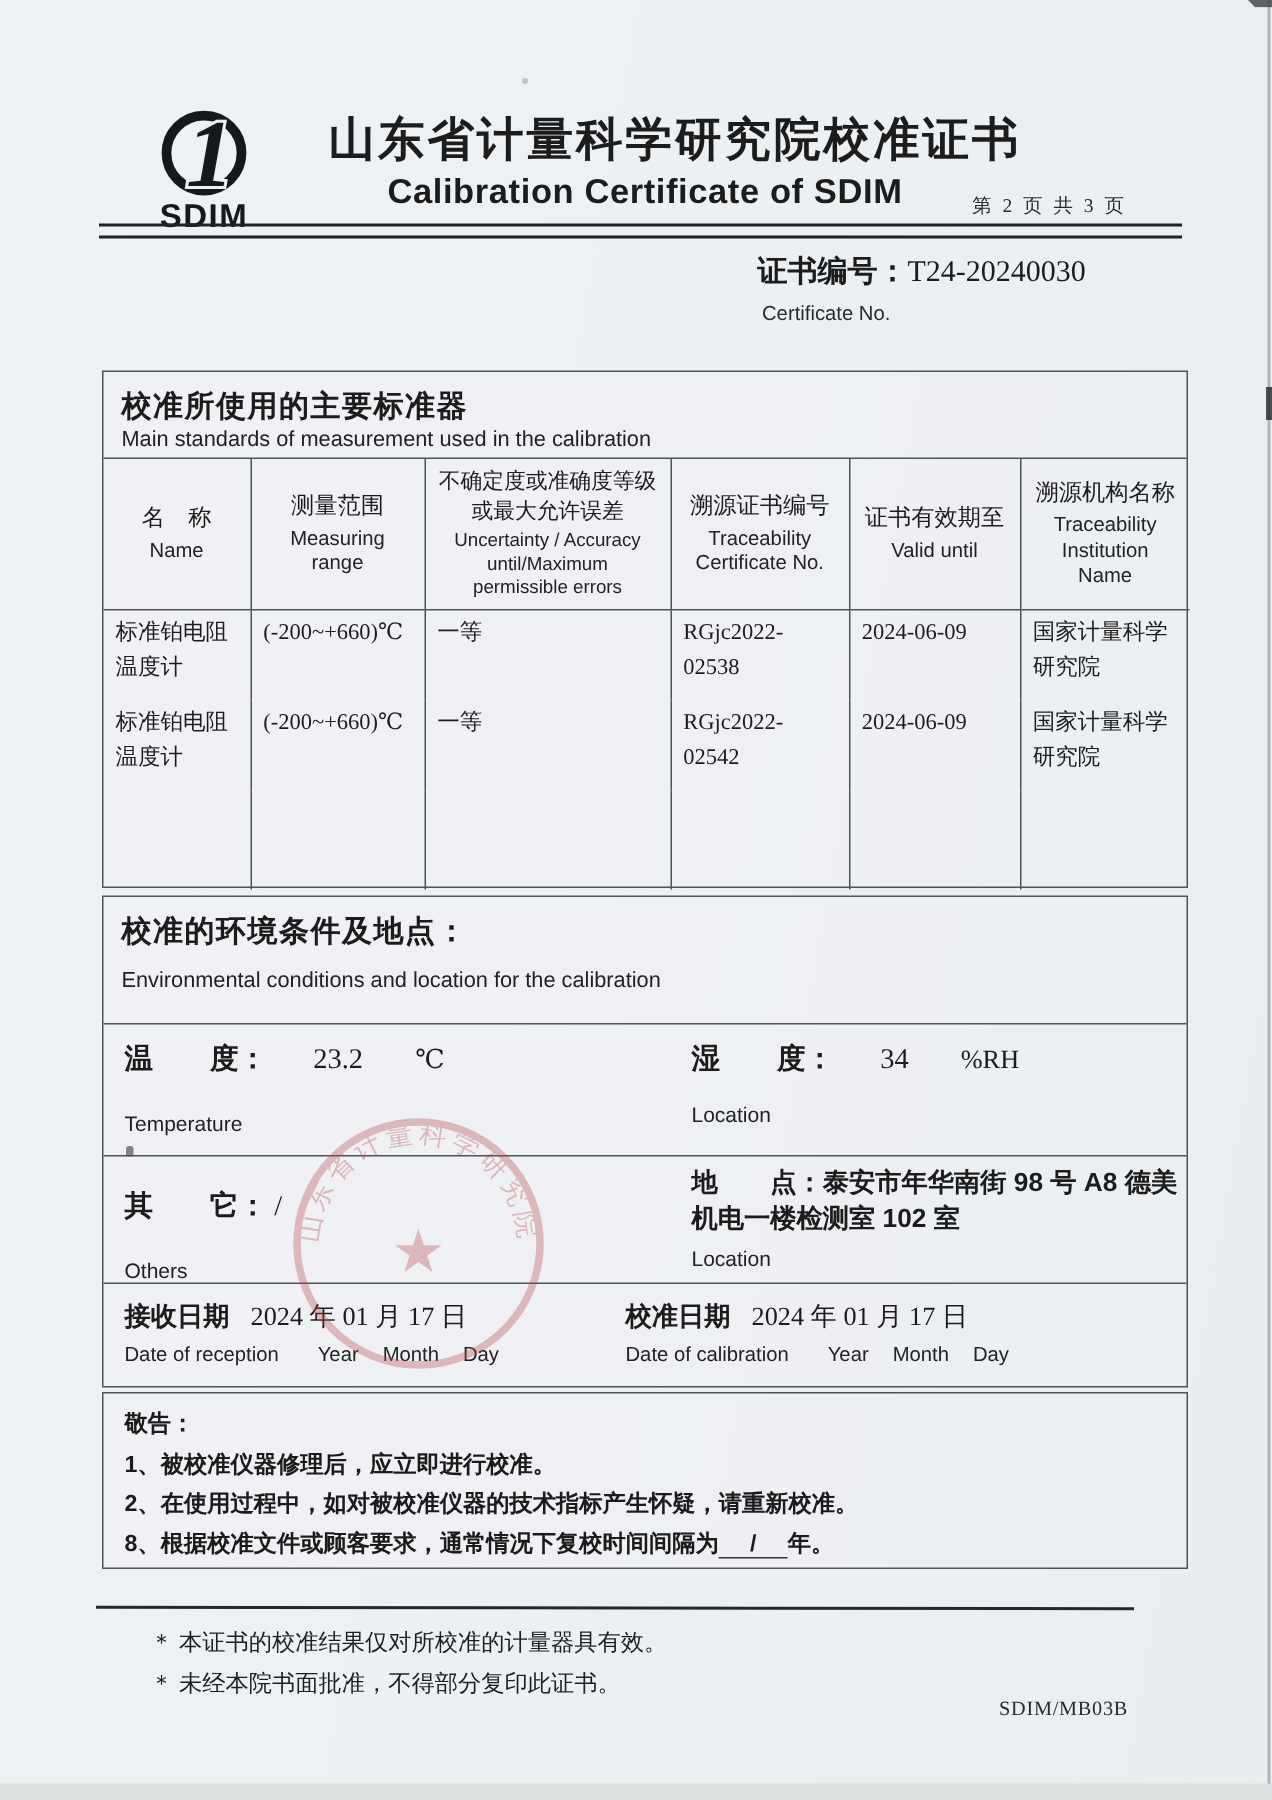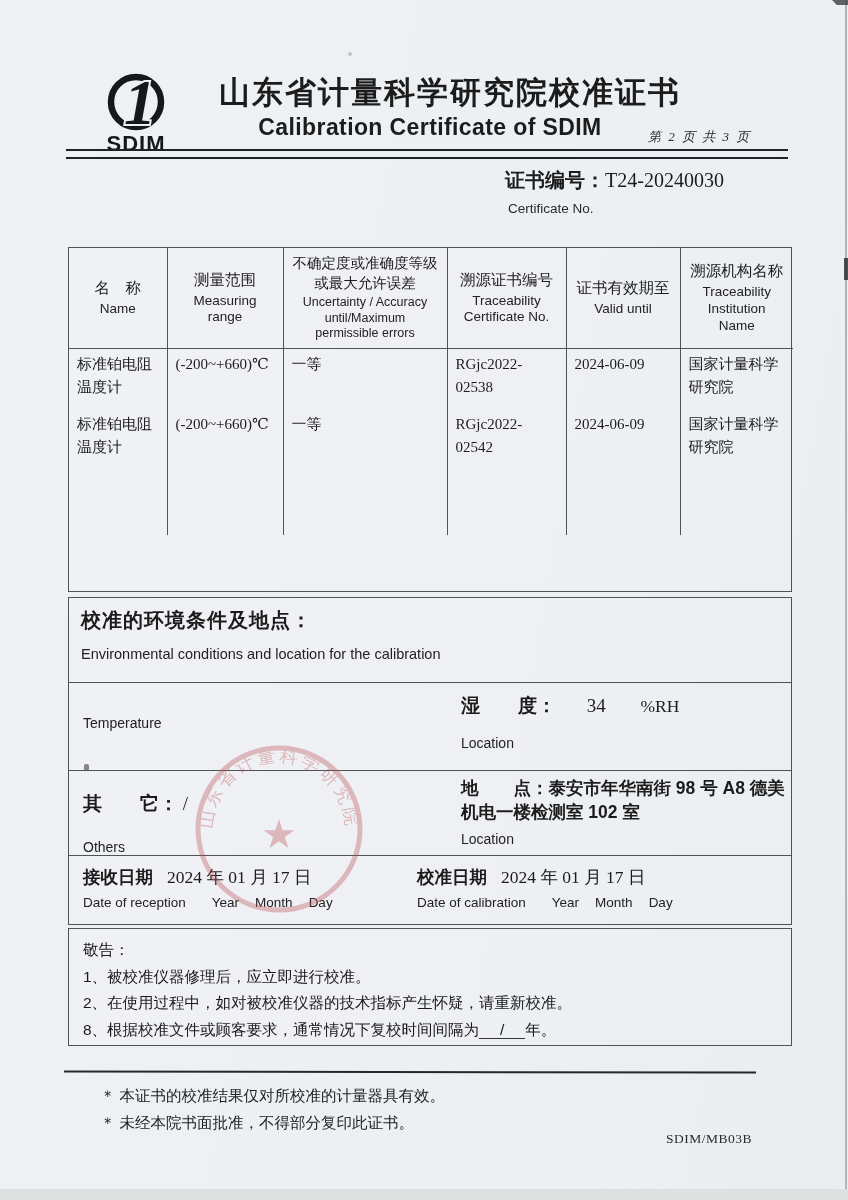--- a/index.html
+++ b/index.html
@@ -10,21 +10,21 @@
   }
   .sans{font-family:"Liberation Sans","DejaVu Sans",sans-serif;}
   .abs{position:absolute;}
 
   
   .logo{left:94px;top:70px;width:112px;height:84px;}
   .title-zh{left:200px;top:72px;width:500px;text-align:center;
     font-size:31px;font-weight:700;letter-spacing:2px;white-space:nowrap;}
   .title-en{left:200px;top:114px;width:460px;text-align:center;
     font-size:23px;font-weight:700;letter-spacing:.4px;white-space:nowrap;}
-  .page-info{left:648px;top:128px;font-size:13px;letter-spacing:2px;white-space:nowrap;color:#2a2a2a;font-style:italic;}
+  .page-info{left:648px;top:128px;font-size:13px;letter-spacing:2px;white-space:nowrap;color:#2a2a2a;}
   .rule-double{left:66px;top:149px;width:722px;height:6px;
     border-top:2.5px solid #1f2326;border-bottom:2.5px solid #1f2326;}
   .cert-no{left:505px;top:167px;font-size:20px;white-space:nowrap;}
   .cert-no .lbl{font-weight:600;}
   .cert-no-en{left:508px;top:201px;font-size:13.5px;color:#2a2a2a;}
 
   
   .box{border:1.5px solid #4f5357;background:rgba(255,255,255,0.06);box-sizing:border-box;}
   .std-box{left:68px;top:247px;width:724px;height:345px;}
   .sec-title{padding:9px 12px 4px 12px;}
@@ -62,21 +62,21 @@
   .sub-en{font-family:"Liberation Sans","DejaVu Sans",sans-serif;font-size:14px;color:#222;margin-top:22px;}
   .loc-text{font-family:"Liberation Sans","DejaVu Sans",sans-serif;font-size:17.5px;font-weight:600;line-height:1.35;}
   .date-line{font-size:17.5px;white-space:nowrap;}
   .date-line .lbl{font-family:"Liberation Sans","DejaVu Sans",sans-serif;font-weight:600;margin-right:14px;}
   .date-en{font-family:"Liberation Sans","DejaVu Sans",sans-serif;font-size:13.5px;color:#222;margin-top:6px;white-space:nowrap;}
   .date-en .u{display:inline-block;}
   .date-en .u1{margin-left:26px;} .date-en .u2{margin-left:16px;} .date-en .u3{margin-left:16px;}
 
   
   .notice-box{left:68px;top:928px;width:724px;height:118px;padding:8px 14px;
-    font-family:"Liberation Sans","DejaVu Sans",sans-serif;font-size:15.5px;line-height:1.72;color:#1b1b1b;}
+    font-family:"Liberation Sans","DejaVu Sans",sans-serif;font-size:15.5px;line-height:1.72;color:#1b1b1b;font-weight:bold;}
   .blank-slash{display:inline-block;min-width:46px;text-align:center;border-bottom:1.2px solid #333;line-height:1.1;}
 
   
   .foot-rule{left:64px;top:1071px;width:692px;height:2px;background:#24282c;transform:rotate(.08deg);}
   .foot-notes{left:100px;top:1083px;font-size:15.5px;line-height:1.72;color:#1e1e1e;}
   .form-no{left:666px;top:1131px;font-size:13.5px;letter-spacing:.5px;color:#2a2a2a;}
 
   
   .seal{left:188px;top:738px;width:182px;height:182px;opacity:.34;filter:blur(.5px);pointer-events:none;}
   .edge-right{right:1px;top:0;width:2px;height:100%;background:#9aa0a6;opacity:.75;}
@@ -102,20 +102,24 @@
   <div class="abs title-zh">山东省计量科学研究院校准证书</div>
   <div class="abs page-info">第 2 页 共 3 页</div>
   <div class="abs rule-double"></div>
 
   <div class="abs cert-no">
     <span class="lbl">证书编号：</span><span>T24-20240030</span>
   </div>
   <div class="abs cert-no-en sans">Certificate No.</div>
 
   <div class="abs box std-box">
+    <div class="sec-title std-title">
+      <div class="zh sans">校准所使用的主要标准器</div>
+      <div class="en sans">Main standards of measurement used in the calibration</div>
+    </div>
     <table class="std">
       <colgroup>
           <col>
           <col>
           <col>
           <col>
           <col>
           <col>
         </colgroup>
       <thead>
@@ -176,20 +180,25 @@
   </div>
 
   <div class="abs box env-box">
     <div class="env-row env-title sec-title">
       <div class="zh sans">校准的环境条件及地点：</div>
       <div class="en sans" style="margin-top:12px;">Environmental conditions and location for the calibration</div>
     </div>
 
     <div class="env-row env-cond">
       <div class="half-l">
+        <div class="cond-line">
+          <span class="lbl">温　　度：</span>
+          <span class="val">23.2</span>
+          <span class="unit">℃</span>
+        </div>
         <div class="sub-en">Temperature</div>
       </div>
       <div class="half-r">
         <div class="cond-line">
           <span class="lbl">湿　　度：</span>
           <span class="val">34</span>
           <span class="unit">%RH</span>
         </div>
         <div class="sub-en" style="margin-top:16px;">Location</div>
       </div>

